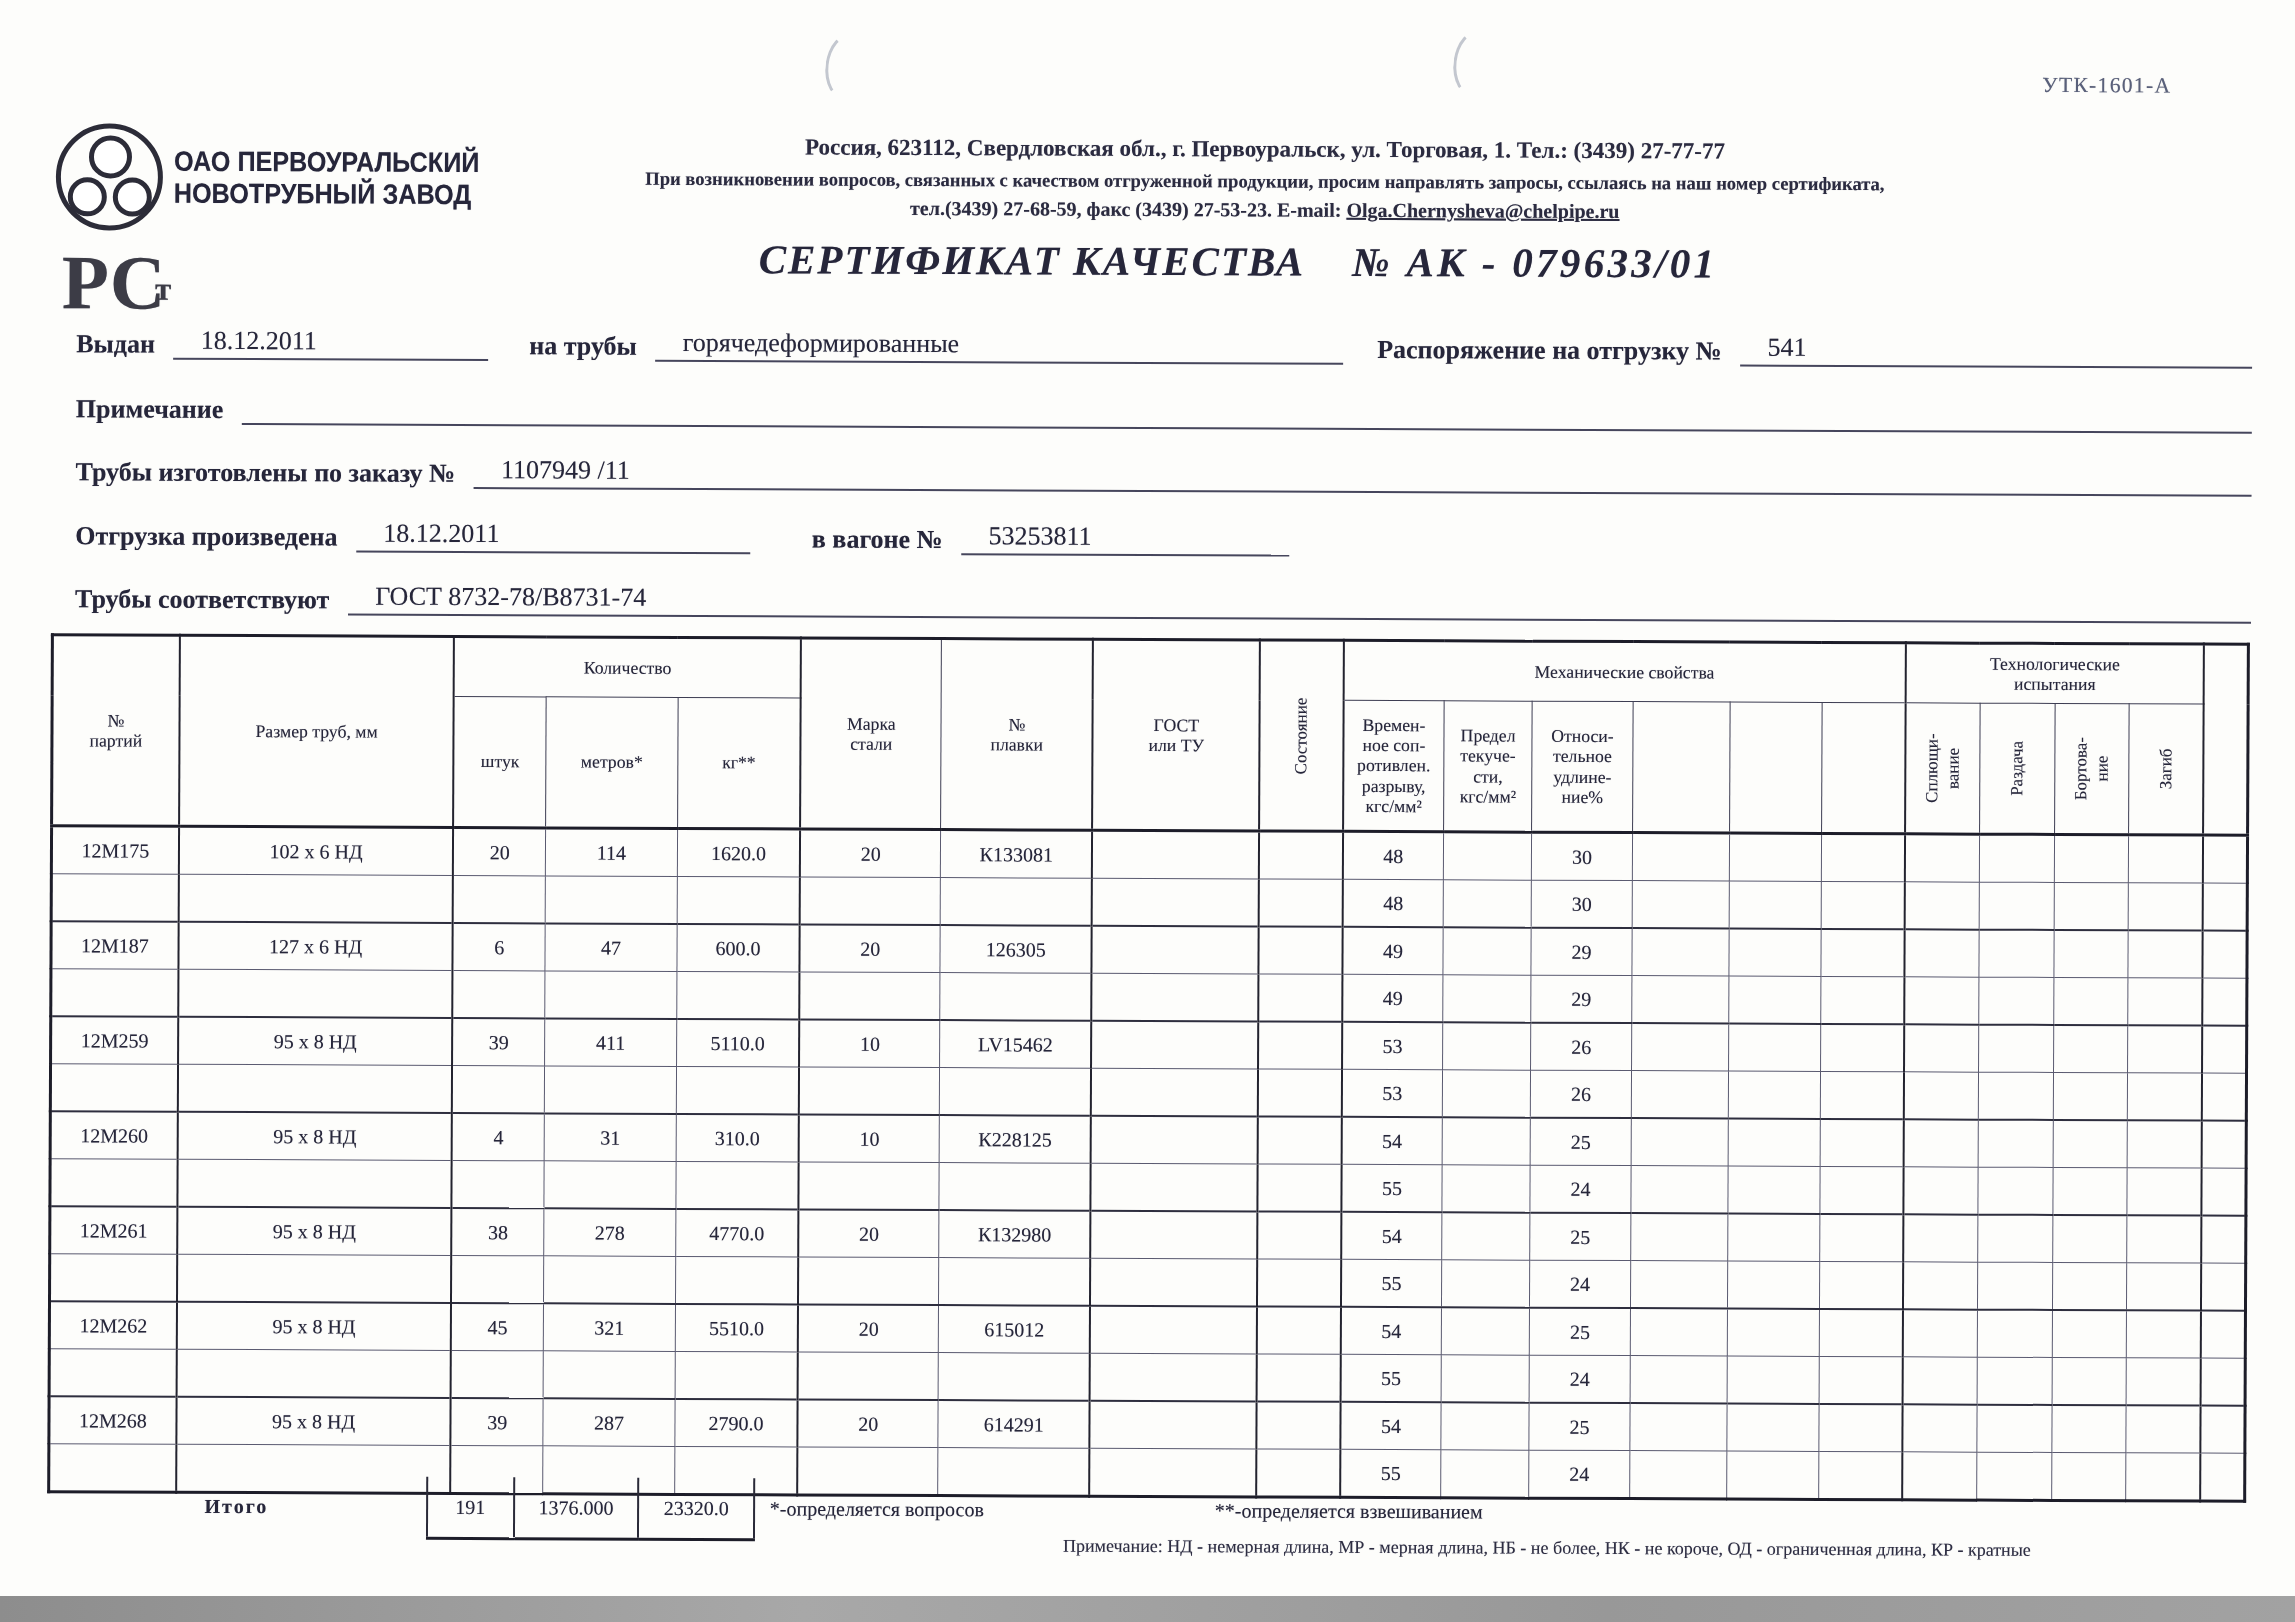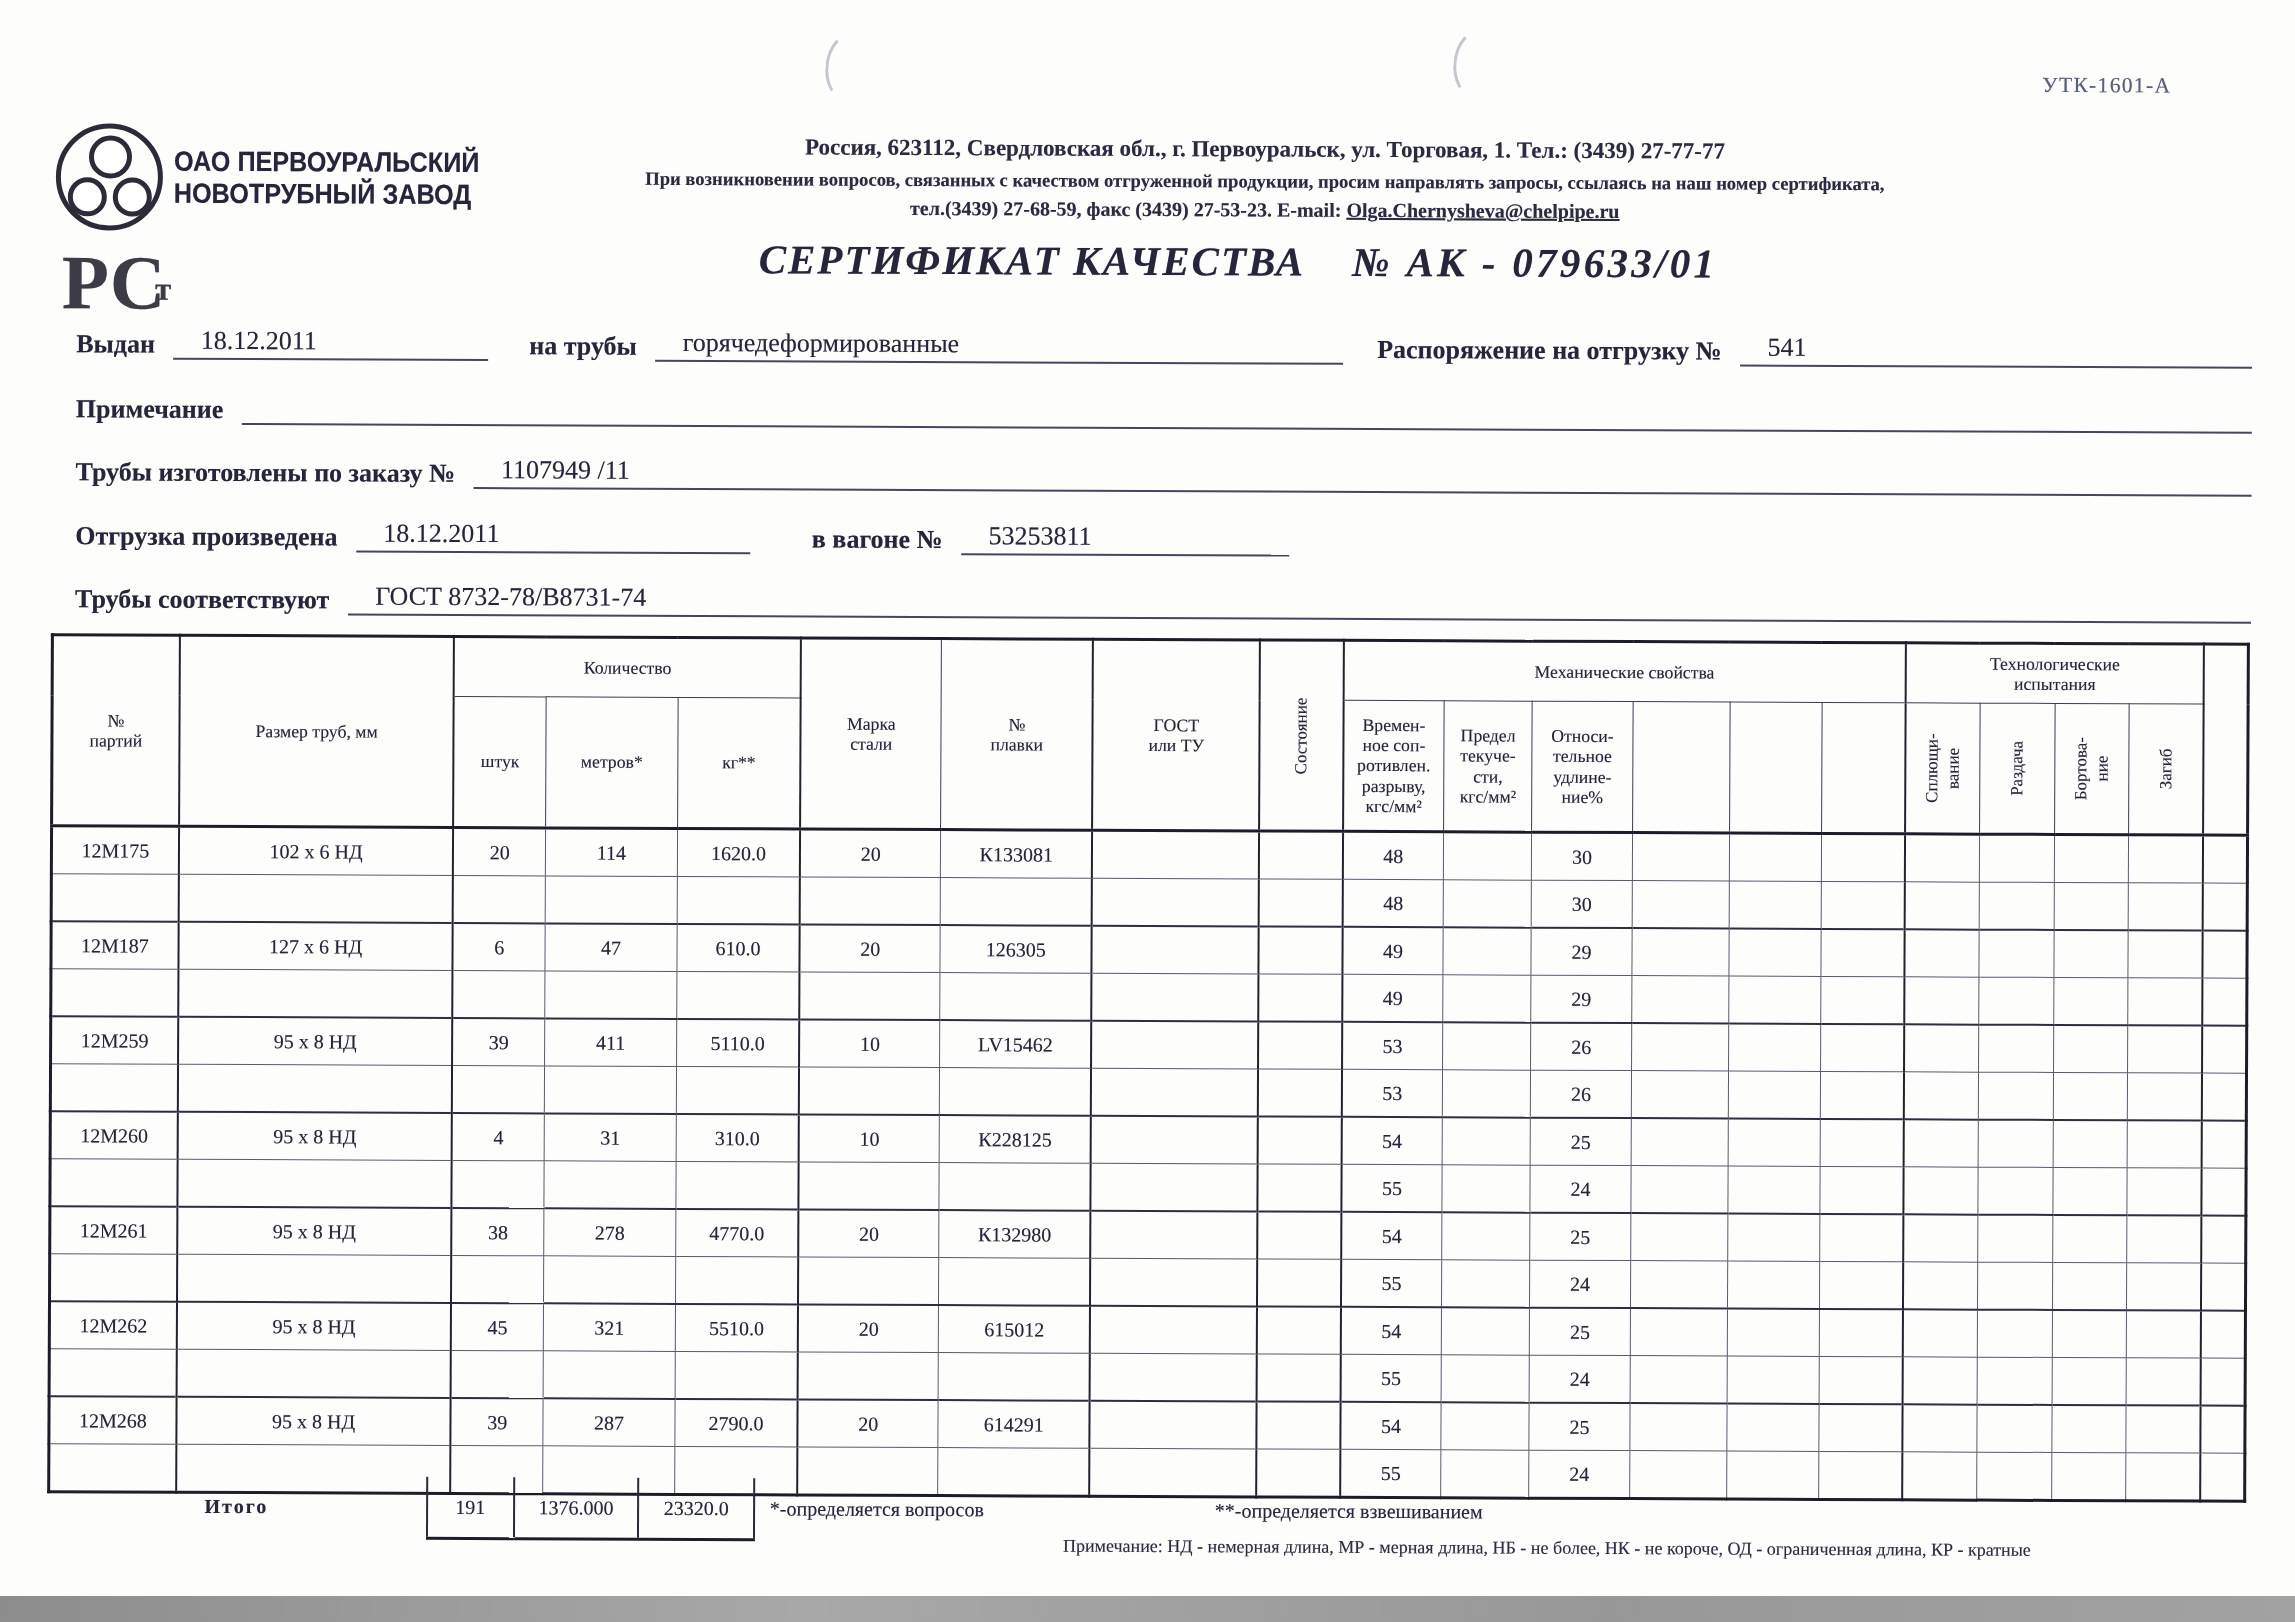--- a/index.html
+++ b/index.html
@@ -252,21 +252,21 @@
             <td></td>
             <td></td>
             <td></td>
             <td></td>
           </tr>
           <tr class="r-batch">
             <td>12М187</td>
             <td>127 х 6 НД</td>
             <td>6</td>
             <td>47</td>
-            <td>610.0</td>
+            <td>600.0</td>
             <td>20</td>
             <td>126305</td>
             <td></td>
             <td></td>
             <td>49</td>
             <td></td>
             <td>29</td>
             <td></td>
             <td></td>
             <td></td>

